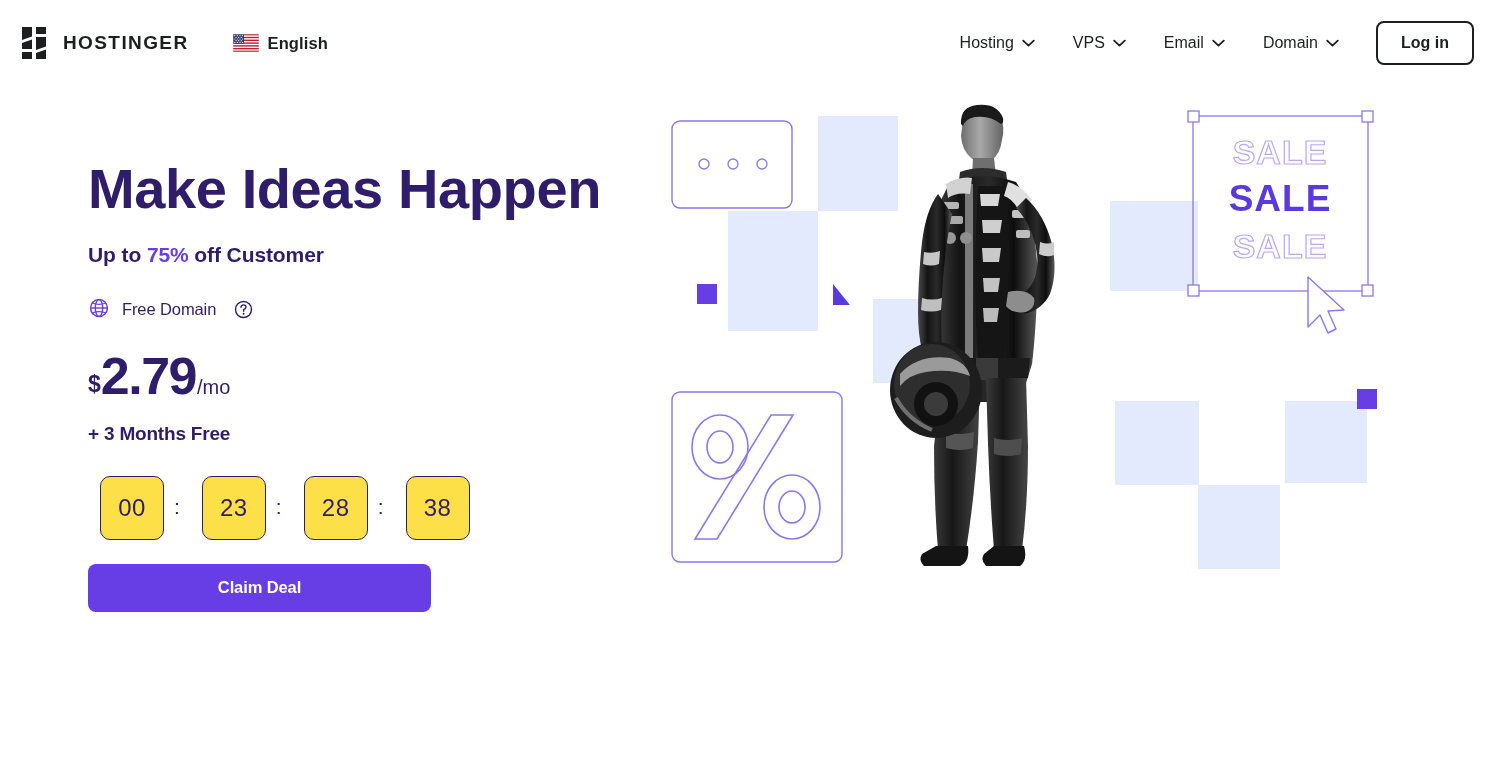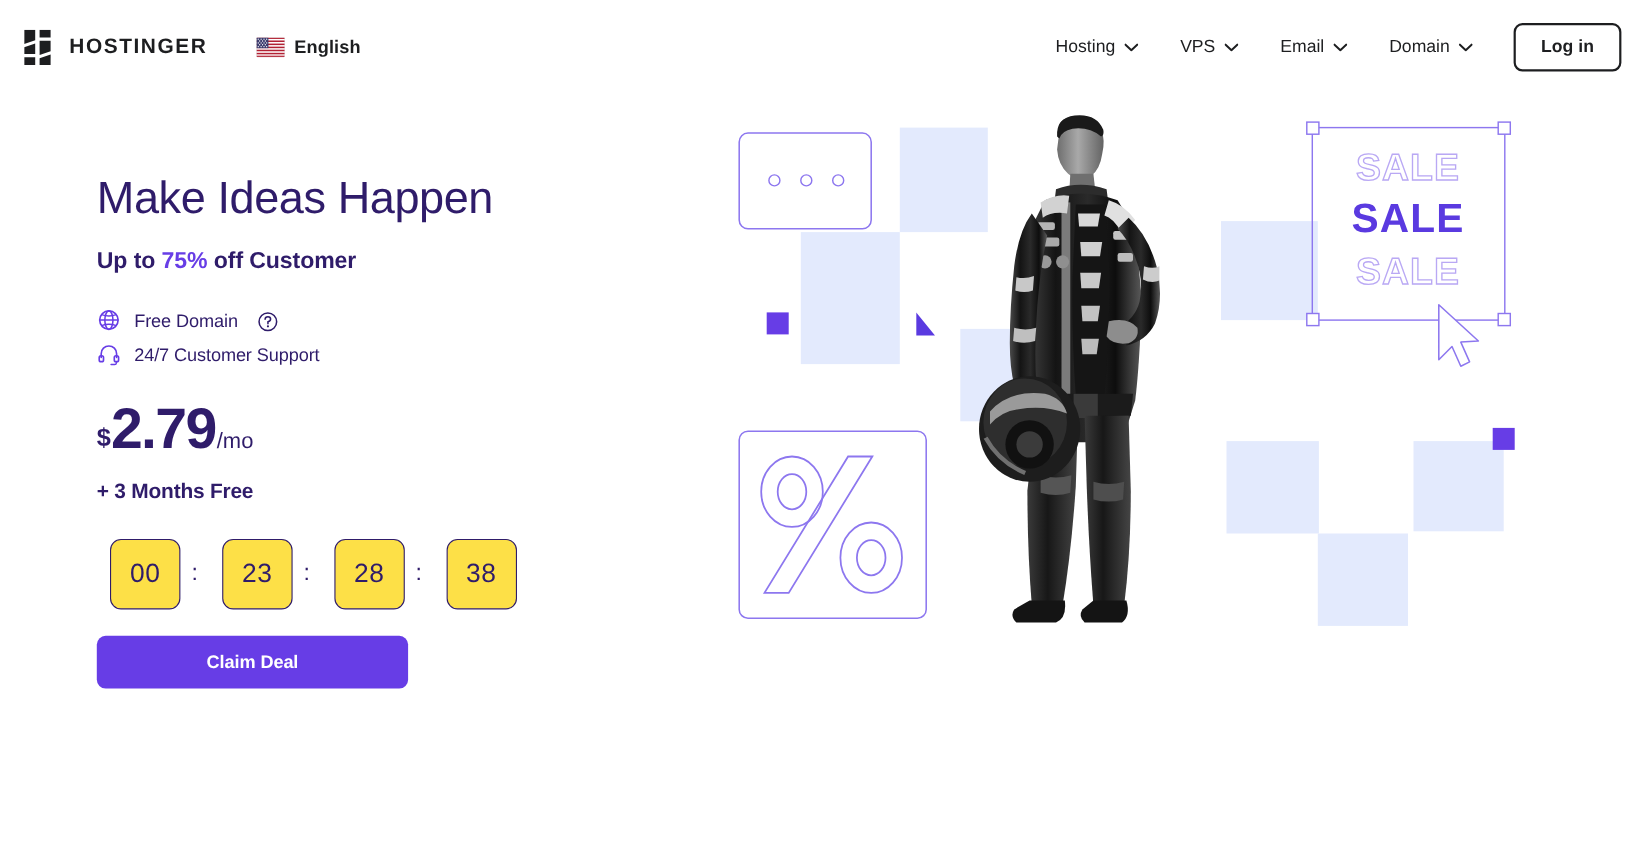--- a/index.html
+++ b/index.html
@@ -81,22 +81,22 @@
     display: flex;
     position: relative;
     height: 685px;
   }
   .hero-left {
     width: 660px;
     padding-left: 88px;
     padding-top: 72px;
   }
   .headline {
-    font-size: 41px;
-    font-weight: normal;
+    font-size: 56px;
+    font-weight: bold;
     color: #2f1c6a;
     letter-spacing: -0.4px;
     line-height: 1.1;
   }
   .subhead {
     margin-top: 23px;
     font-size: 21px;
     font-weight: bold;
     color: #2f1c6a;
     letter-spacing: -0.1px;
@@ -158,21 +158,21 @@
   .timer-sep {
     font-size: 21px;
     color: #2f1c6a;
     padding: 0 10px;
     position: relative;
     top: -1px;
   }
 
   .claim-btn {
     margin-top: 24px;
-    width: 283px;
+    width: 343px;
     height: 48px;
     background: #673de6;
     color: #ffffff;
     border: none;
     border-radius: 8px;
     font-size: 16.5px;
     font-weight: bold;
     cursor: pointer;
     letter-spacing: -0.1px;
     font-family: "Liberation Sans", sans-serif;
@@ -326,31 +326,20 @@
         <span class="feature-label">Free Domain</span>
         <span>
           <svg class="help-icon" viewBox="0 0 19 19">
             <circle cx="9.5" cy="9.5" r="8" fill="none" stroke="#2f1c6a" stroke-width="1.4"></circle>
             <path d="M7 7.2 Q7.1 4.9 9.6 4.9 Q12 4.9 12 7.1 Q12 8.9 9.6 9.6 L9.6 11.3" fill="none" stroke="#2f1c6a" stroke-width="1.4" stroke-linecap="round"></path>
             <circle cx="9.6" cy="13.7" r="1" fill="#2f1c6a"></circle>
           </svg>
         </span>
       </div>
 
-      <div class="feature">
-        <span>
-          <svg class="feature-icon" viewBox="0 0 22 22">
-            <path d="M4 14 L4 10.5 A7 7 0 0 1 18 10.5 L18 14" fill="none" stroke="#673de6" stroke-width="1.5" stroke-linecap="round"></path>
-            <rect x="2.2" y="12.4" width="3.9" height="5.4" rx="1.6" fill="none" stroke="#673de6" stroke-width="1.5"></rect>
-            <rect x="15.9" y="12.4" width="3.9" height="5.4" rx="1.6" fill="none" stroke="#673de6" stroke-width="1.5"></rect>
-            <path d="M17.8 17.8 L17.8 19 A1.6 1.6 0 0 1 16.2 20.4 L13 20.4" fill="none" stroke="#673de6" stroke-width="1.4" stroke-linecap="round"></path>
-          </svg>
-        </span>
-        <span class="feature-label">24/7 Customer Support</span>
-      </div>
     </div>
 
     <div class="price-row">
       <span class="currency">$</span>
       <span class="price-main">2.79</span>
       <span class="price-period">/mo</span>
     </div>
 
     <div class="months-free">+ 3 Months Free</div>
 

